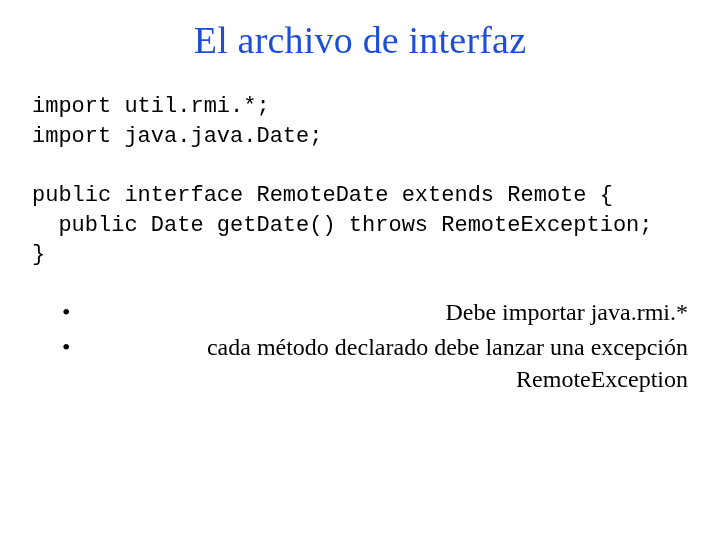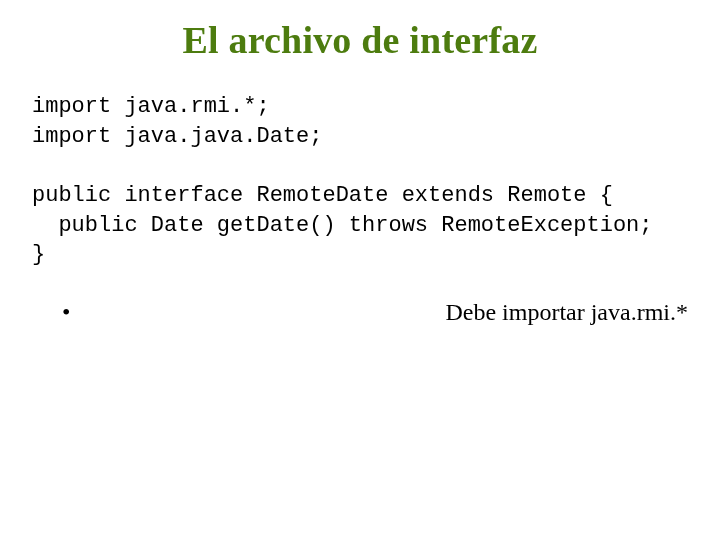--- a/index.html
+++ b/index.html
@@ -13,22 +13,22 @@
   }
   .slide {
     box-sizing: border-box;
     width: 720px;
     height: 540px;
     padding: 18px 32px 20px 32px;
   }
   .title {
     font-size: 38px;
     text-align: center;
-    color: #4d7c0f;
-    font-weight: 700;
+    color: #1d4ed8;
+    font-weight: 400;
     margin: 0 0 30px 0;
     letter-spacing: 0.2px;
   }
   .code {
     font-family: "Courier New", Courier, monospace;
     font-size: 22px;
     white-space: pre;
     line-height: 1.35;
     margin: 0 0 26px 0;
   }
@@ -51,23 +51,24 @@
     left: 0;
     top: 0;
   }
 </style>
 </head>
 <body>
 
 <div class="slide">
   <h1 class="title">El archivo de interfaz</h1>
 
-  <div class="code"><span>import java.rmi.*;</span>
+  <div class="code"><span>import util.rmi.*;</span>
 <span>import java.java.Date;</span>
 
 <span>public interface RemoteDate extends Remote {</span>
 <span>  public Date getDate() throws RemoteException;</span>
 <span>}</span></div>
 
   <ul class="bullets">
     <li>Debe importar java.rmi.*</li>
+    <li>cada método declarado debe lanzar una excepción RemoteException</li>
   </ul>
 </div>
 
 </body></html>

